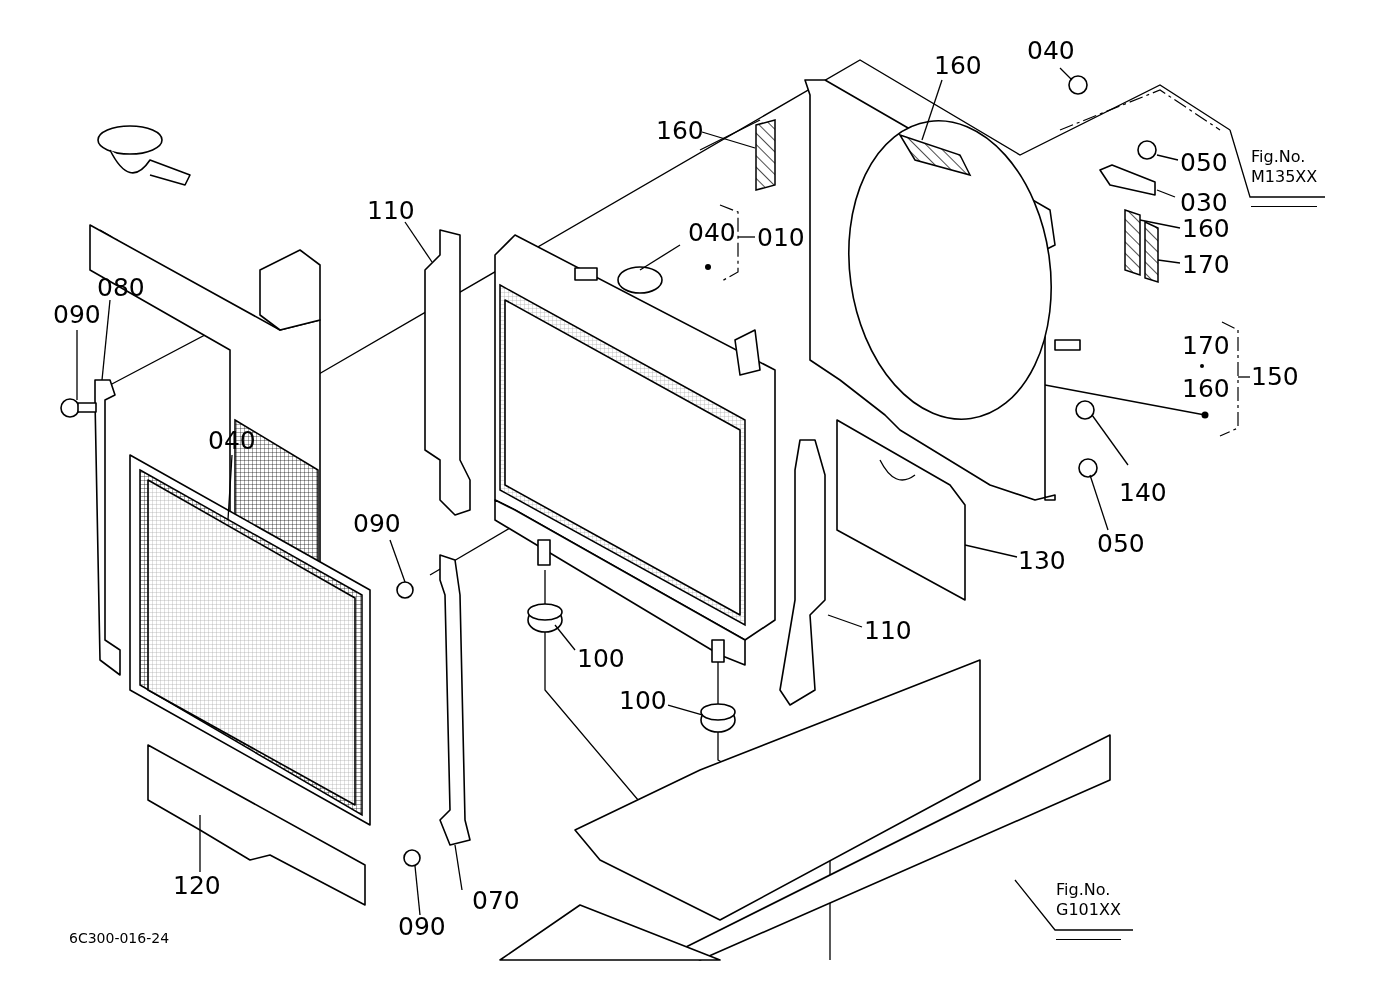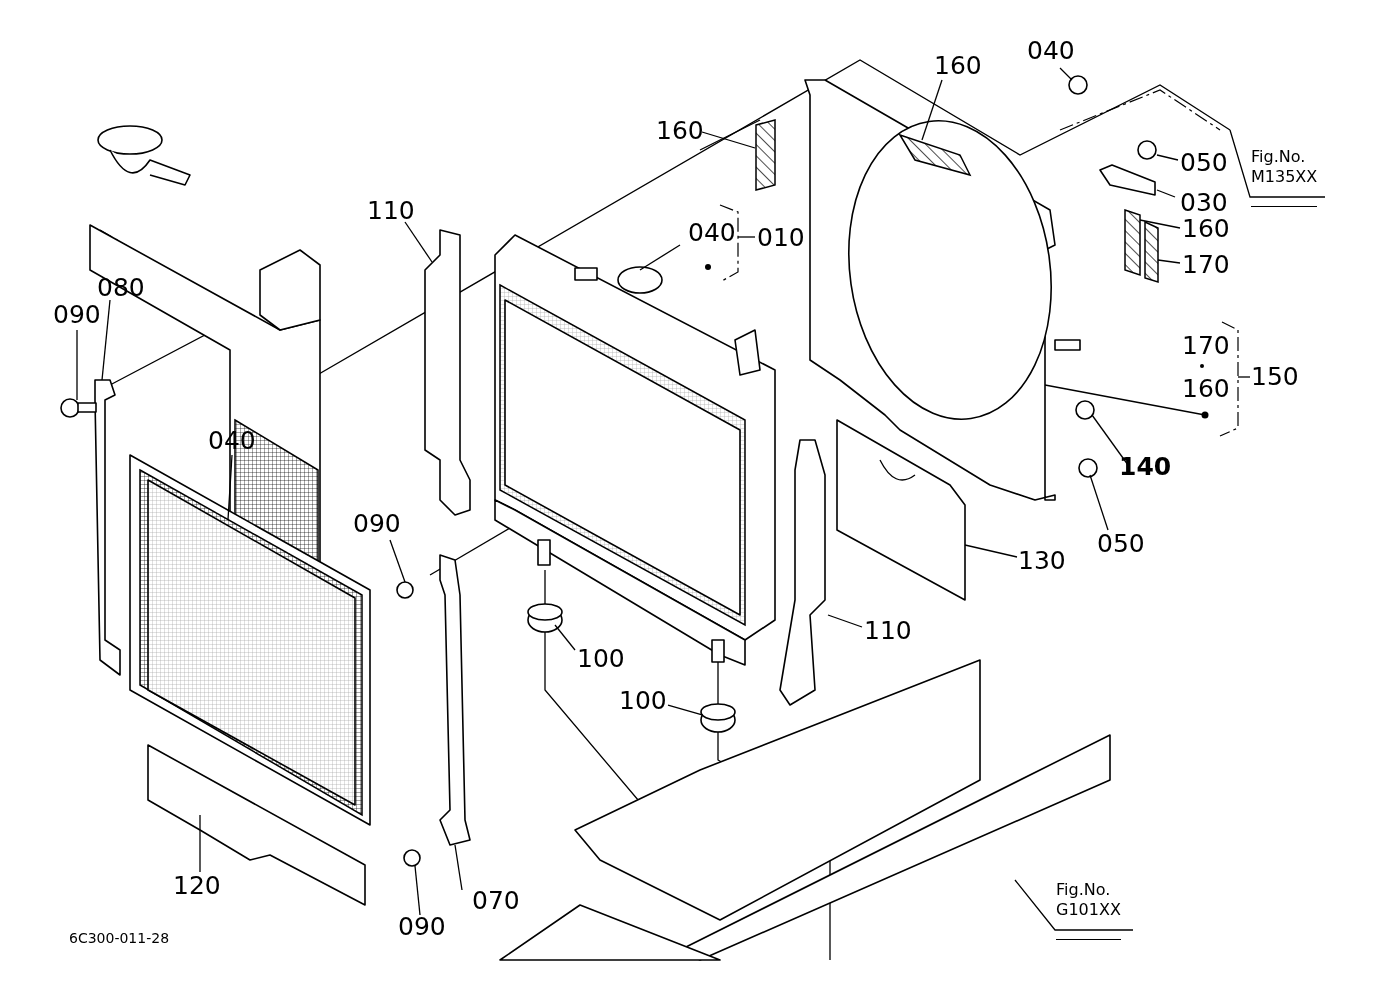--- a/index.html
+++ b/index.html
@@ -168,33 +168,33 @@
 <div class="lbl" style="left:1182px;top:252px;">170</div>
 <div class="lbl" style="left:367px;top:198px;">110</div>
 <div class="lbl" style="left:688px;top:220px;">040</div>
 <div class="lbl" style="left:757px;top:225px;">010</div>
 <div class="lbl" style="left:97px;top:275px;">080</div>
 <div class="lbl" style="left:53px;top:302px;">090</div>
 <div class="lbl" style="left:208px;top:428px;">040</div>
 <div class="lbl" style="left:1182px;top:333px;">170</div>
 <div class="lbl" style="left:1182px;top:376px;">160</div>
 <div class="lbl" style="left:1251px;top:364px;">150</div>
-<div class="lbl" style="left:1119px;top:454px;font-weight:bold;">140</div>
+<div class="lbl" style="left:1119px;top:480px;">140</div>
 <div class="lbl" style="left:1097px;top:531px;">050</div>
 <div class="lbl" style="left:353px;top:511px;">090</div>
 <div class="lbl" style="left:1018px;top:548px;">130</div>
 <div class="lbl" style="left:577px;top:646px;">100</div>
 <div class="lbl" style="left:864px;top:618px;">110</div>
 <div class="lbl" style="left:619px;top:688px;">100</div>
 <div class="lbl" style="left:173px;top:873px;">120</div>
 <div class="lbl" style="left:450px;top:888px;margin-left:22px;">070</div>
 <div class="lbl" style="left:398px;top:914px;">090</div>
 
 <div class="fig" style="left:1251px;top:147px;">
   <div>Fig.No.</div>
   <div class="code">M135XX</div>
 </div>
 <div class="fig" style="left:1056px;top:880px;">
   <div>Fig.No.</div>
   <div class="code">G101XX</div>
 </div>
 
-<div class="ref" style="left:69px;top:930px;">6C300-011-28</div>
+<div class="ref" style="left:69px;top:930px;">6C300-016-24</div>
 
 </body></html>

